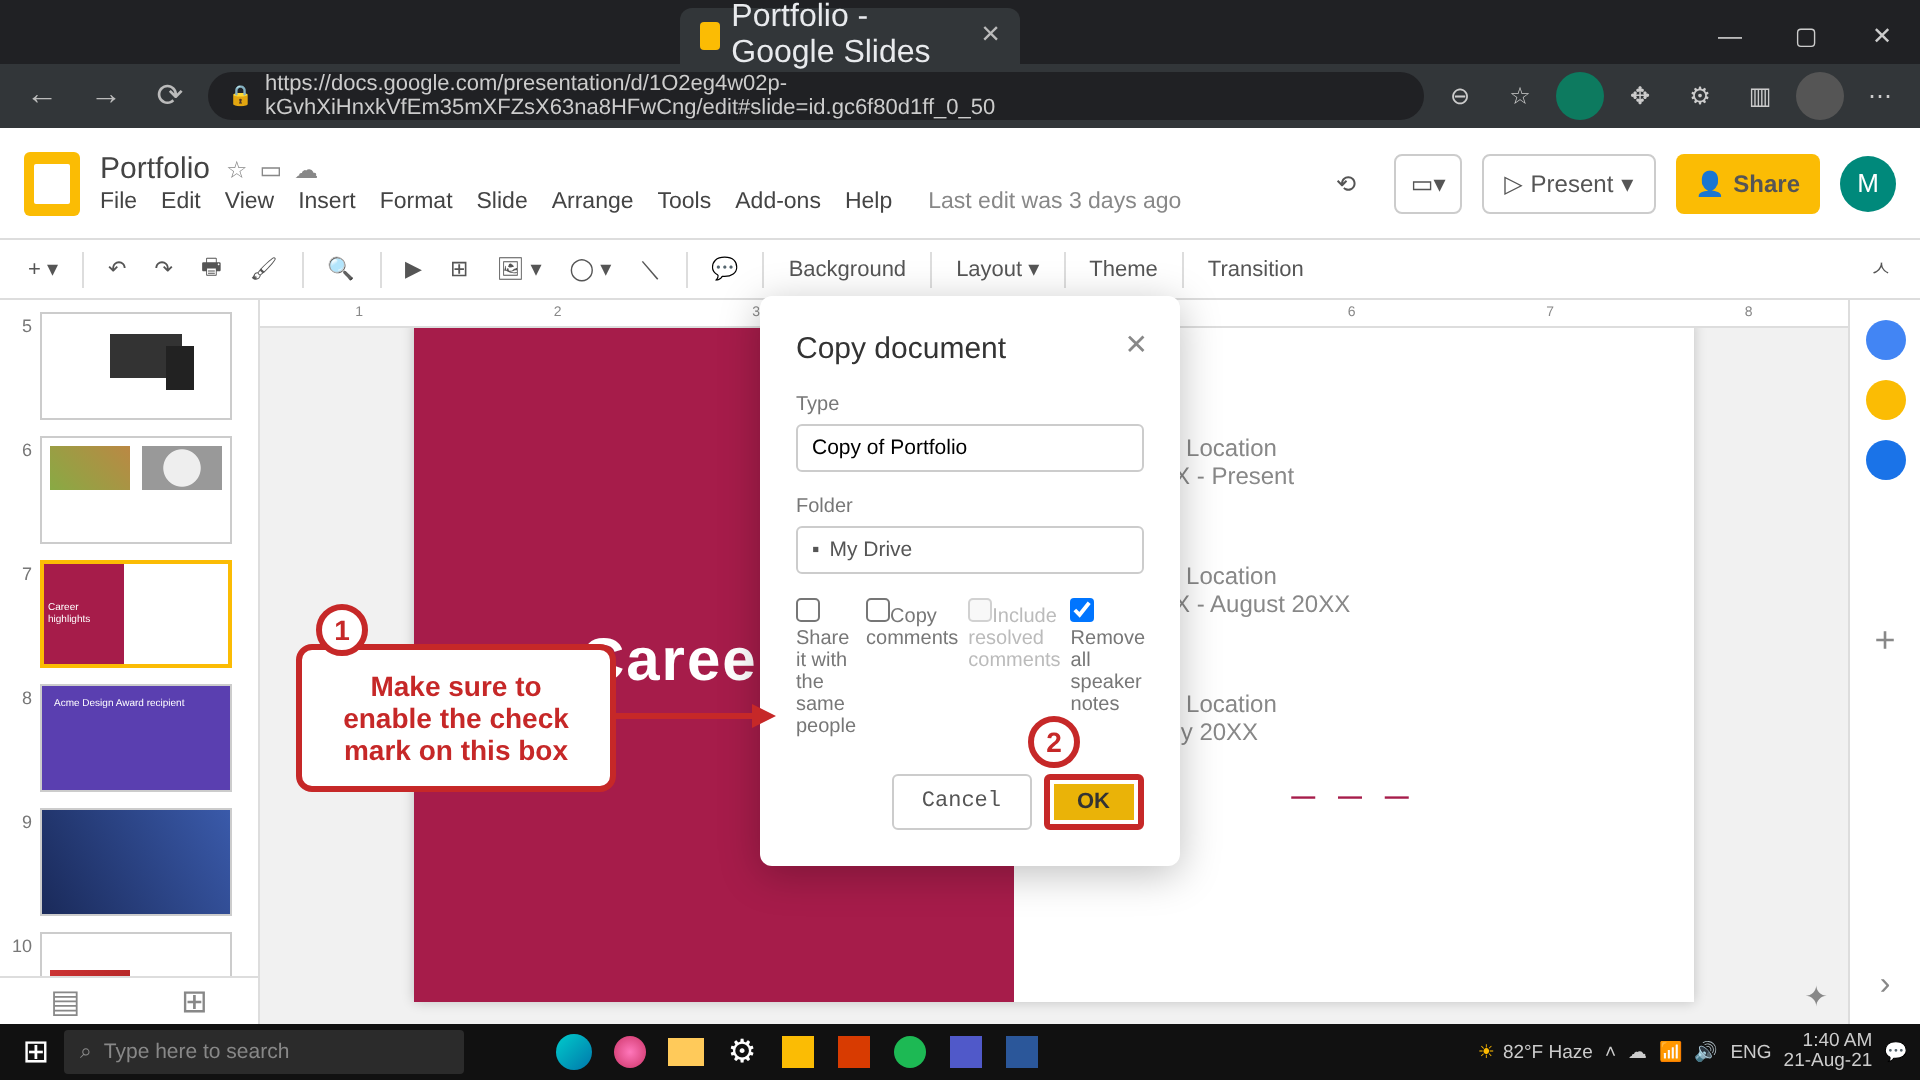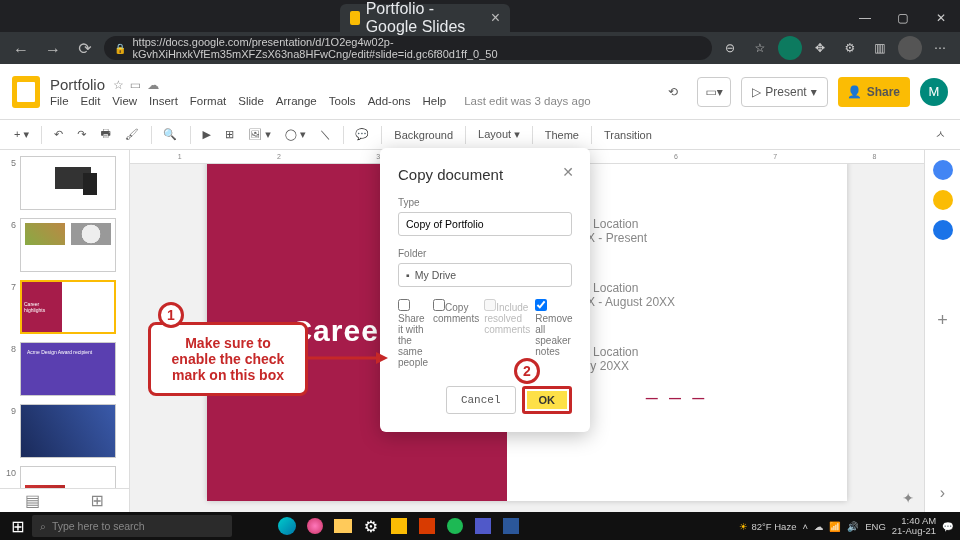--- a/index.html
+++ b/index.html
@@ -64,21 +64,21 @@
   .modal label { font-size: 10px; color: #777; display: block; margin-bottom: 4px; }
   .modal input, .modal .folder { width: 100%; border: 1px solid #ccc; border-radius: 3px; padding: 5px 7px; font-size: 10.5px; margin-bottom: 12px; }
   .modal .folder { display: flex; align-items: center; gap: 5px; color: #555; }
   .checks { display: flex; flex-direction: row; gap: 5px; margin-bottom: 14px; }
   .check { display: flex; align-items: center; gap: 6px; font-size: 10.5px; color: #444; }
   .check.disabled { color: #bbb; }
   .check input { width: 12px; height: 12px; margin: 0; }
   .modal-actions { display: flex; justify-content: flex-end; gap: 6px; }
   .mbtn { height: 28px; padding: 0 14px; font-size: 11px; border-radius: 3px; cursor: pointer; }
   .mbtn.cancel { background: #fff; border: 1px solid #ccc; color: #555; font-family: Liberation Mono, monospace; }
-  .mbtn.ok { background: #fde047; border: 3px solid #c62828; color: #333; font-weight: bold; box-shadow: 0 0 0 2px #fff inset; }
+  .mbtn.ok { background: #eab308; border: 3px solid #c62828; color: #333; font-weight: bold; box-shadow: 0 0 0 2px #fff inset; }
 
   
   .badge { position: absolute; width: 26px; height: 26px; border: 3px solid #c62828; border-radius: 50%; background: #fff; color: #c62828; font-weight: bold; font-size: 14px; display: flex; align-items: center; justify-content: center; z-index: 60; }
   .callout { position: absolute; background: #fff; border: 3px solid #c62828; border-radius: 8px; padding: 10px 14px; width: 160px; color: #c62828; font-size: 14px; font-weight: bold; text-align: center; z-index: 55; }
   .arrow-svg { position: absolute; z-index: 56; }
 
   
   .taskbar { position: absolute; bottom: 0; left: 0; right: 0; height: 28px; background: #111; display: flex; align-items: center; padding: 0 6px; gap: 2px; }
   .start { width: 24px; height: 24px; color: #fff; display: flex; align-items: center; justify-content: center; }
   .search-bar { height: 22px; width: 200px; background: #2b2b2b; border-radius: 2px; display: flex; align-items: center; padding: 0 8px; color: #888; font-size: 10.5px; gap: 6px; }

